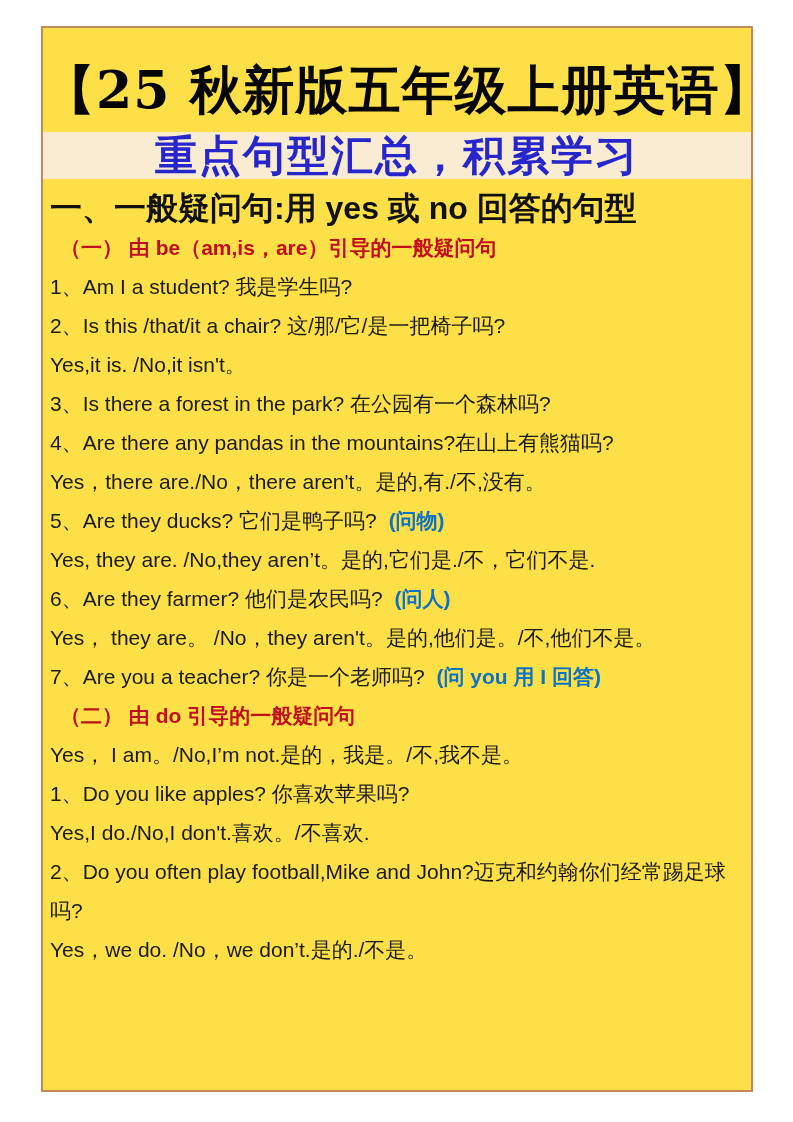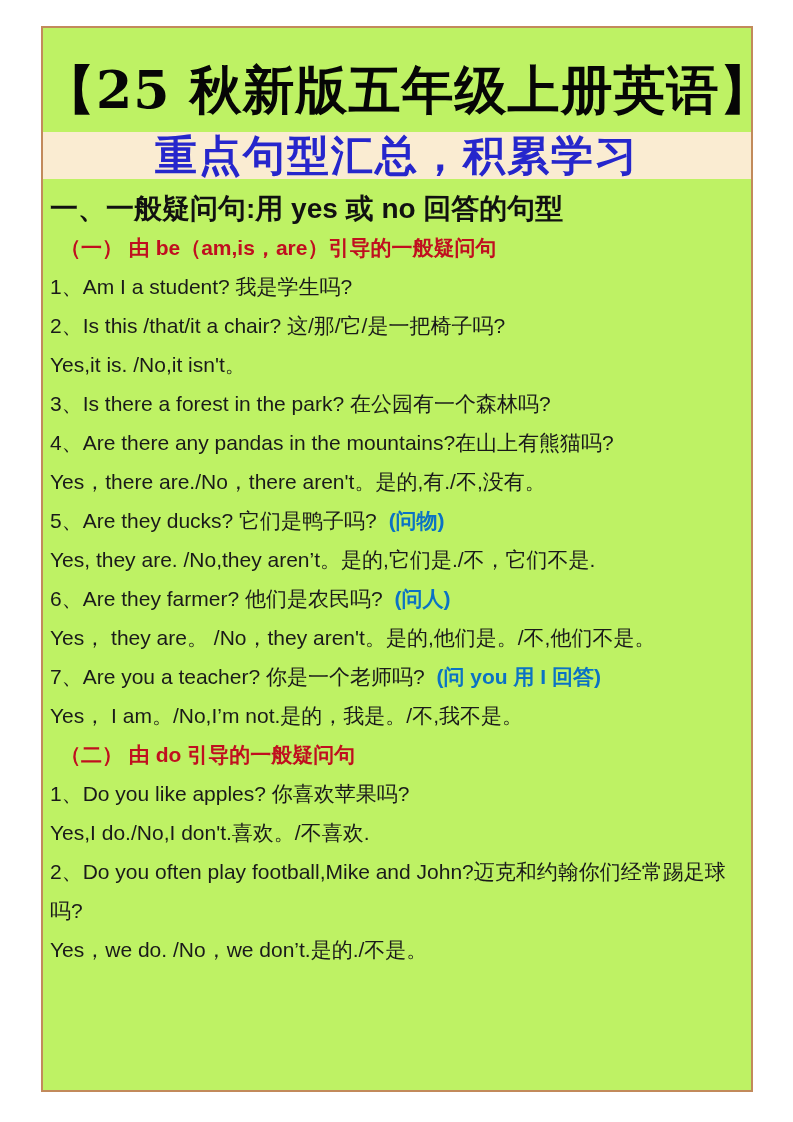--- a/index.html
+++ b/index.html
@@ -8,21 +8,21 @@
     width: 793px; height: 1122px;
     position: relative;
     font-family: "Liberation Sans", sans-serif;
     color: #1a1a1a;
   }
   .frame {
     position: absolute;
     left: 41px; top: 26px;
     width: 712px; height: 1066px;
     border: 2px solid #c28a5b;
-    background: #bef264;
+    background: #fde047;
     overflow: hidden;
   }
   .title {
     margin-top: 24px;
     height: 76px;
     line-height: 76px;
     text-align: center;
     font-family: "DejaVu Serif", serif;
     font-weight: 900;
     font-size: 52px;
@@ -48,21 +48,21 @@
     padding: 10px 4px 0 7px;
   }
   .line {
     font-size: 21px;
     line-height: 39px;
     white-space: nowrap;
   }
   .line.wrap { white-space: normal; }
   .intro {
     font-weight: bold;
-    font-size: 28px;
+    font-size: 32px;
     color: #111111;
   }
   .red {
     font-weight: bold;
     font-size: 21px;
     color: #c00f1f;
     padding-left: 10px;
   }
   .ann {
     font-weight: bold;
@@ -104,23 +104,23 @@
     <div class="line">
       <span>6、Are they farmer? 他们是农民吗?</span>
       <span class="ann">(问人)</span>
     </div>
     <div class="line">Yes， they are。 /No，they aren't。是的,他们是。/不,他们不是。</div>
 
     <div class="line">
       <span>7、Are you a teacher? 你是一个老师吗?</span>
       <span class="ann">(问 you 用 I 回答)</span>
     </div>
+    <div class="line red">（二） 由 do 引导的一般疑问句</div>
+
     <div class="line">Yes， I am。/No,I’m not.是的，我是。/不,我不是。</div>
-
-    <div class="line red">（二） 由 do 引导的一般疑问句</div>
 
     <div class="line">1、Do you like apples? 你喜欢苹果吗?</div>
     <div class="line">Yes,I do./No,I don't.喜欢。/不喜欢.</div>
     <div class="line wrap">2、Do you often play football,Mike and John?迈克和约翰你们经常踢足球吗?</div>
     <div class="line">Yes，we do. /No，we don’t.是的./不是。</div>
 
   </div>
 </div>
 
 </body></html>

